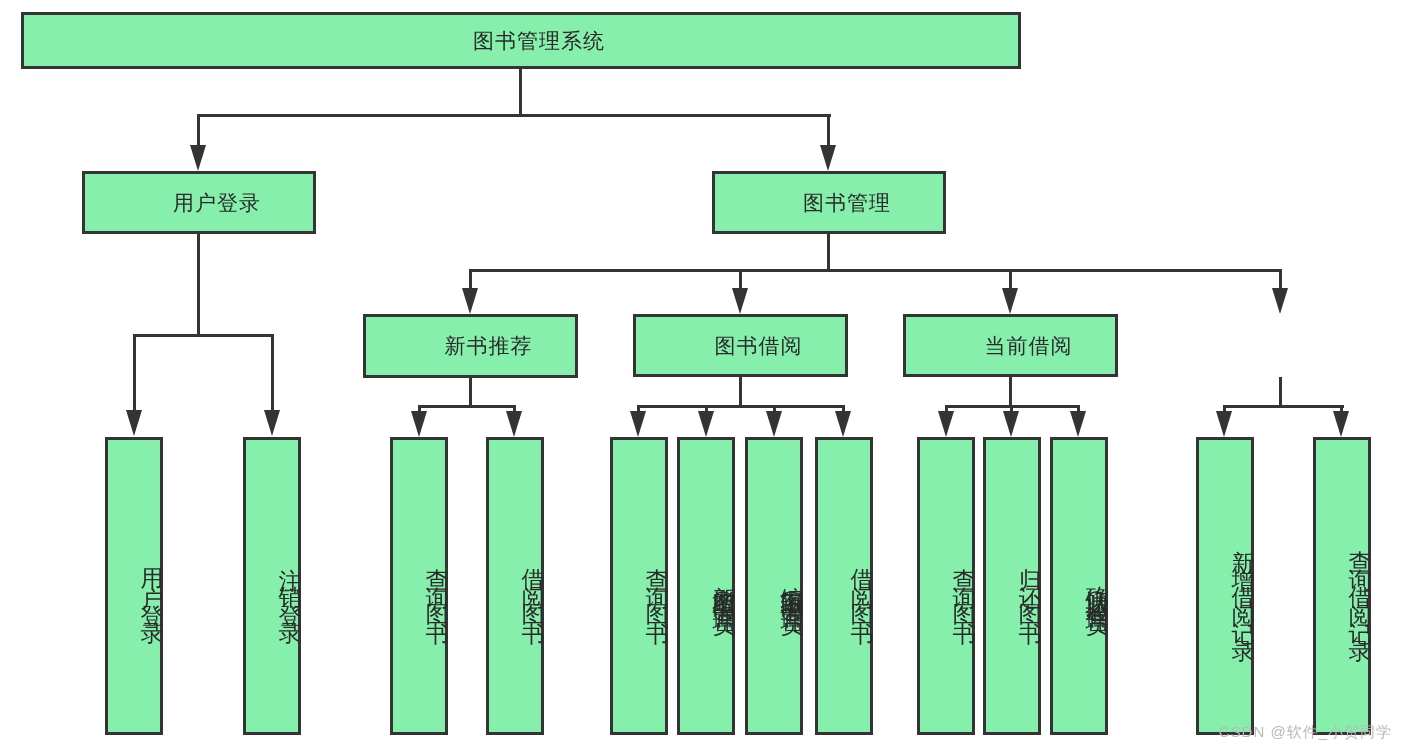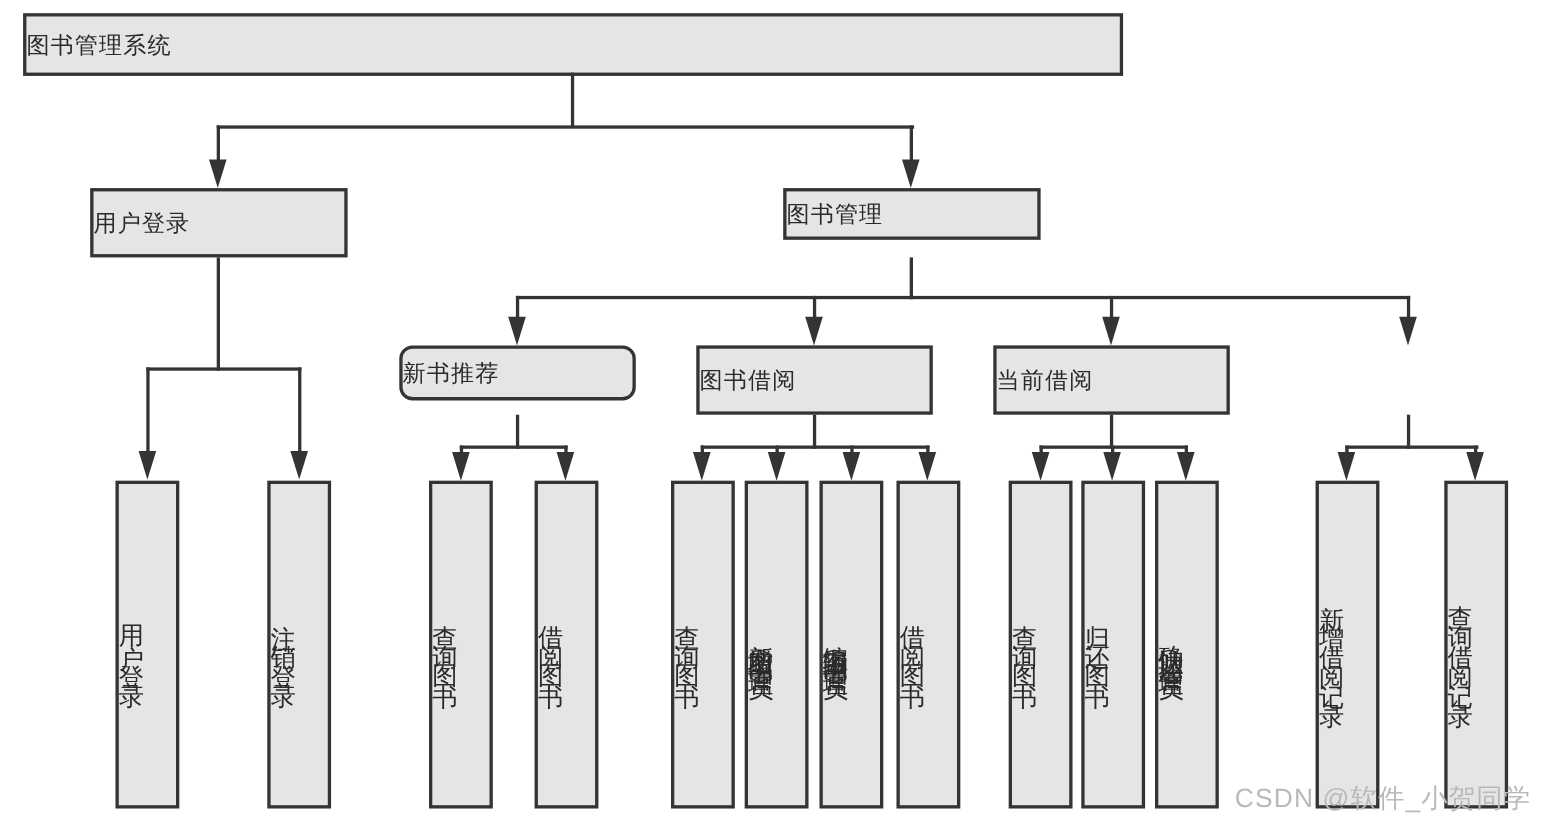--- a/index.html
+++ b/index.html
@@ -8,23 +8,25 @@
     width:1405px;height:747px;
     background:#ffffff;
     font-family:"Liberation Sans","DejaVu Sans",sans-serif;
     color:#2a2a2a;
     overflow:hidden;
   }
   .box{
     position:absolute;
     box-sizing:border-box;
     border:3px solid #343434;
-    background:#e5e5e5;
+    background:#86efac;
     display:flex;
     align-items:center;
+    justify-content:center;
+    padding-left:36px;
   }
   .hlabel{
     font-size:21px;
     letter-spacing:1px;
     color:#2a2a2a;
     white-space:nowrap;
   }
   .leaf .vtext{
     writing-mode:vertical-rl;
     text-orientation:mixed;
@@ -36,45 +38,45 @@
   .seg{position:absolute;background:#343434;}
   .ar{
     position:absolute;width:0;height:0;
     border-left:8px solid transparent;
     border-right:8px solid transparent;
     border-top:26px solid #343434;
   }
   #watermark{
     position:absolute;
     right:13px;bottom:5px;
-    font-size:24px;
+    font-size:15px;
     color:#b9b9b9;
     letter-spacing:1px;
     white-space:nowrap;
     margin-top:20px;
   }
 </style>
 </head>
 <body>
 
 <div id="canvas">
 
   <div class="box" style="left:21px;top:12px;width:1000px;height:57px;">
     <span class="hlabel">图书管理系统</span>
   </div>
 
   <div class="box" style="left:82px;top:171px;width:234px;height:63px;">
     <span class="hlabel">用户登录</span>
   </div>
 
-  <div class="box" style="left:712px;top:171px;width:234px;height:47px;">
+  <div class="box" style="left:712px;top:171px;width:234px;height:63px;">
     <span class="hlabel">图书管理</span>
   </div>
 
-  <div class="box" style="left:363px;top:314px;width:215px;height:50px;border-radius:12px;">
+  <div class="box" style="left:363px;top:314px;width:215px;height:64px;">
     <span class="hlabel">新书推荐</span>
   </div>
 
   <div class="box" style="left:903px;top:314px;width:215px;height:63px;">
     <span class="hlabel">当前借阅</span>
   </div>
 
   <div class="box" style="left:633px;top:314px;width:215px;height:63px;">
     <span class="hlabel">图书借阅</span>
   </div>

